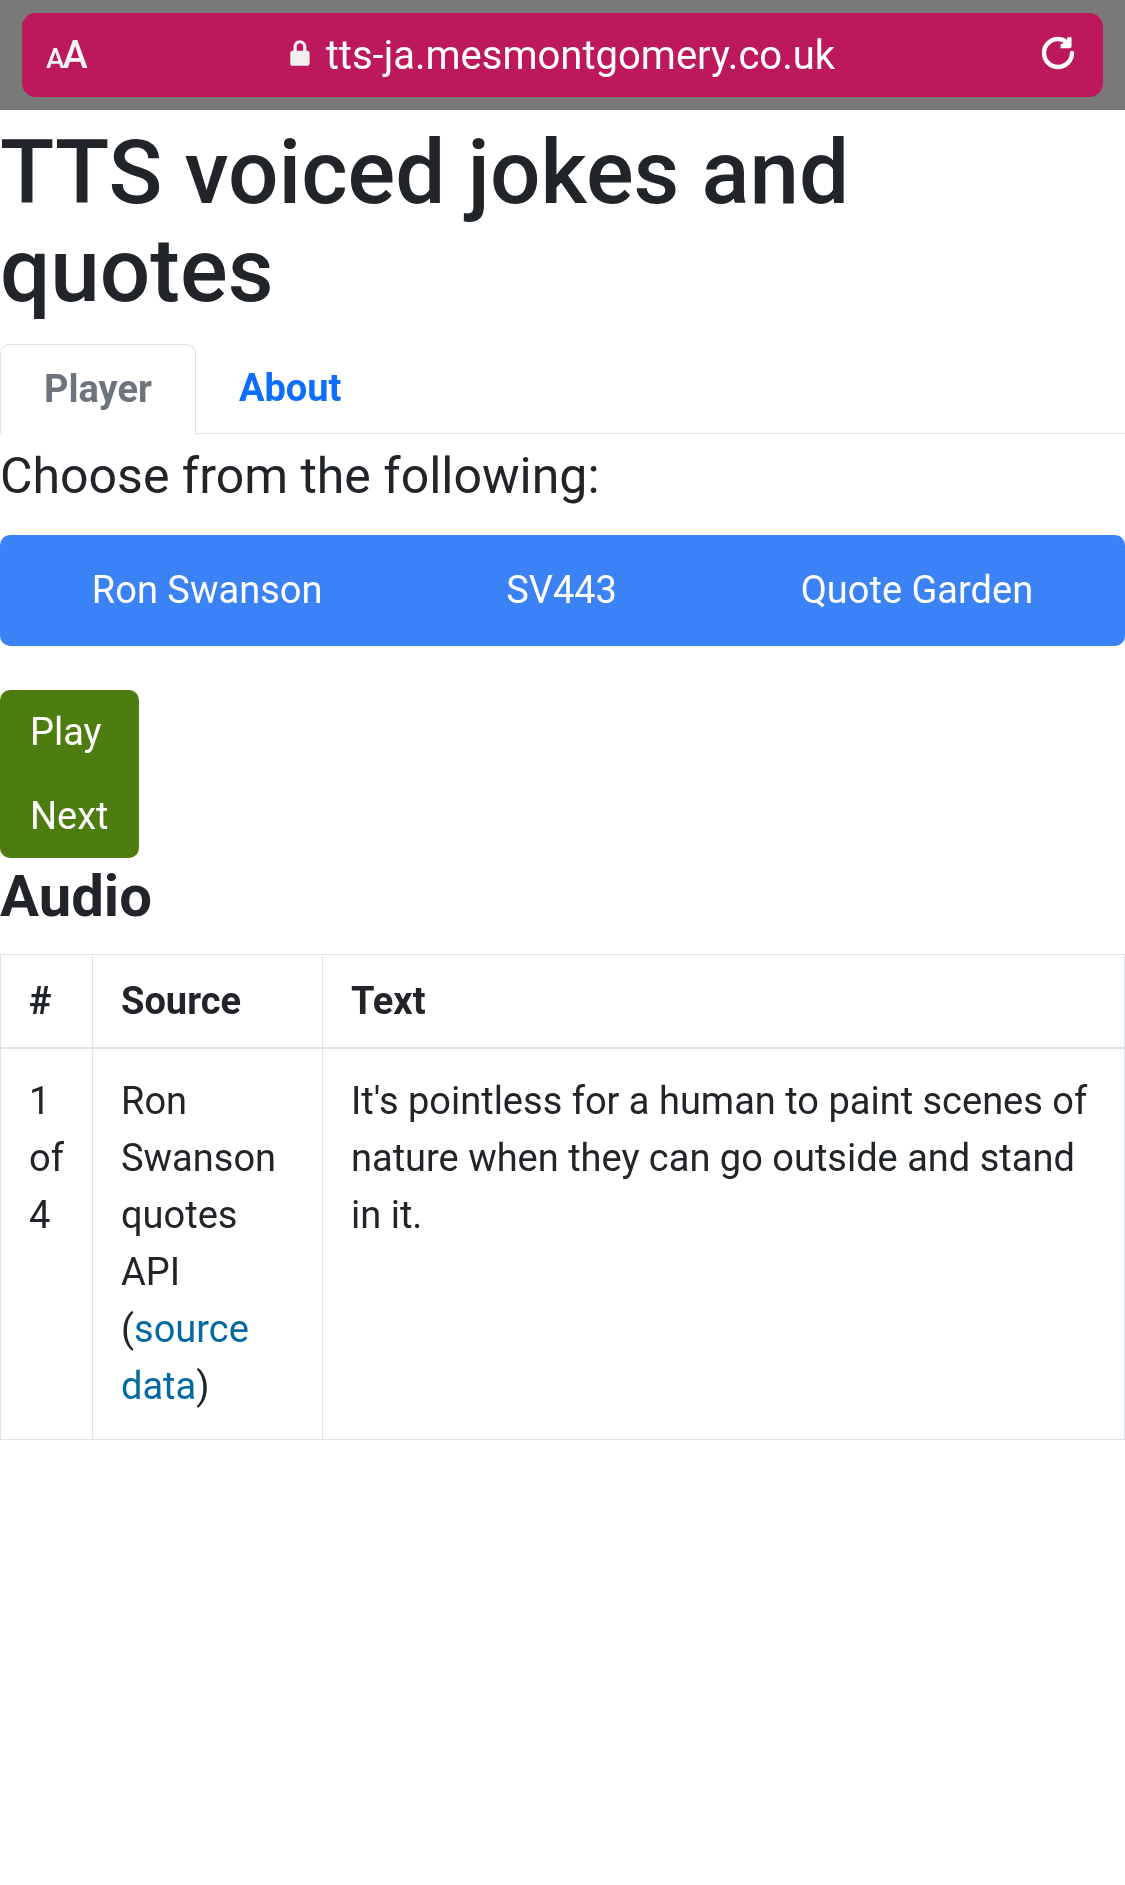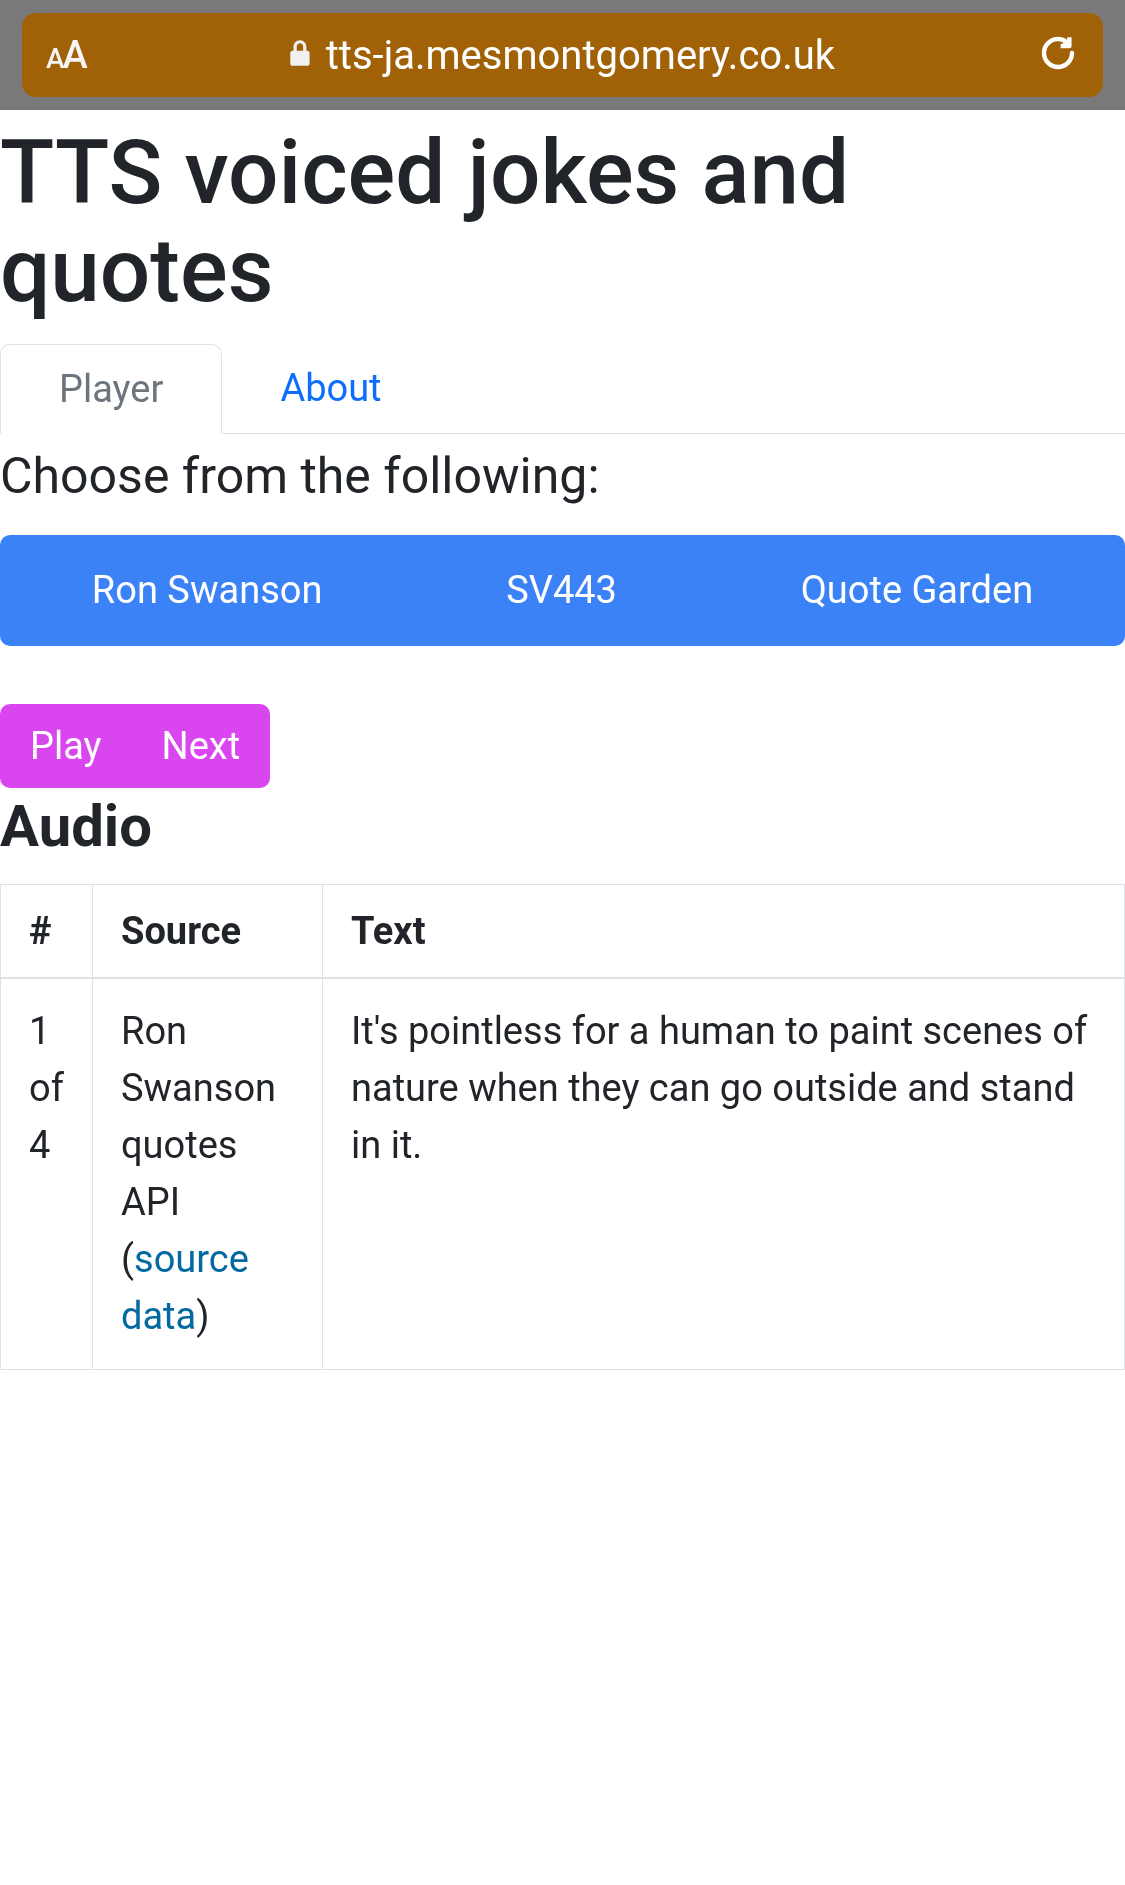--- a/index.html
+++ b/index.html
@@ -13,21 +13,21 @@
       width: 1125px;
     }
     .browser-bar {
       background: #797979;
       padding: 13px 22px;
       display: flex;
       align-items: center;
     }
     .address-bar {
       flex: 1;
-      background: #a16207;
+      background: #be185d;
       border-radius: 14px;
       height: 84px;
       display: flex;
       align-items: center;
       padding: 2px 24px;
       justify-content: space-between;
     }
     .text-size-icon {
       color: #f5f5f5;
       font-size: 38px;
@@ -63,23 +63,24 @@
       font-weight: 500;
       color: #212529;
       line-height: 1.1;
       padding: 14px 0 24px 0;
     }
     .tabs {
       display: flex;
       border-bottom: 1px solid #dee2e6;
     }
     .tab {
-      padding: 22px 58px;
+      padding: 22px 43px;
       font-size: 38px;
       cursor: pointer;
+      font-weight: bold;
     }
     .tab.active {
       color: #6c757d;
       border: 1px solid #dee2e6;
       border-bottom: 1px solid #fff;
       border-top-left-radius: 10px;
       border-top-right-radius: 10px;
       margin-bottom: -1px;
       background: #fff;
     }
@@ -101,24 +102,25 @@
       flex: 1 1 auto;
       padding: 28px 18px;
       color: #ffffff;
       font-size: 38px;
       text-align: center;
       cursor: pointer;
       line-height: 1.45;
     }
     .action-buttons {
       display: inline-flex;
-      background: #d946ef;
+      background: #4d7c0f;
       border-radius: 10px;
       overflow: hidden;
-      margin-top: 58px;
+      margin-top: 44px;
+      flex-direction: column;
     }
     .action-button {
       padding: 20px 30px;
       color: #ffffff;
       font-size: 38px;
       cursor: pointer;
     }
     .audio-heading {
       font-size: 58px;
       font-weight: 700;

